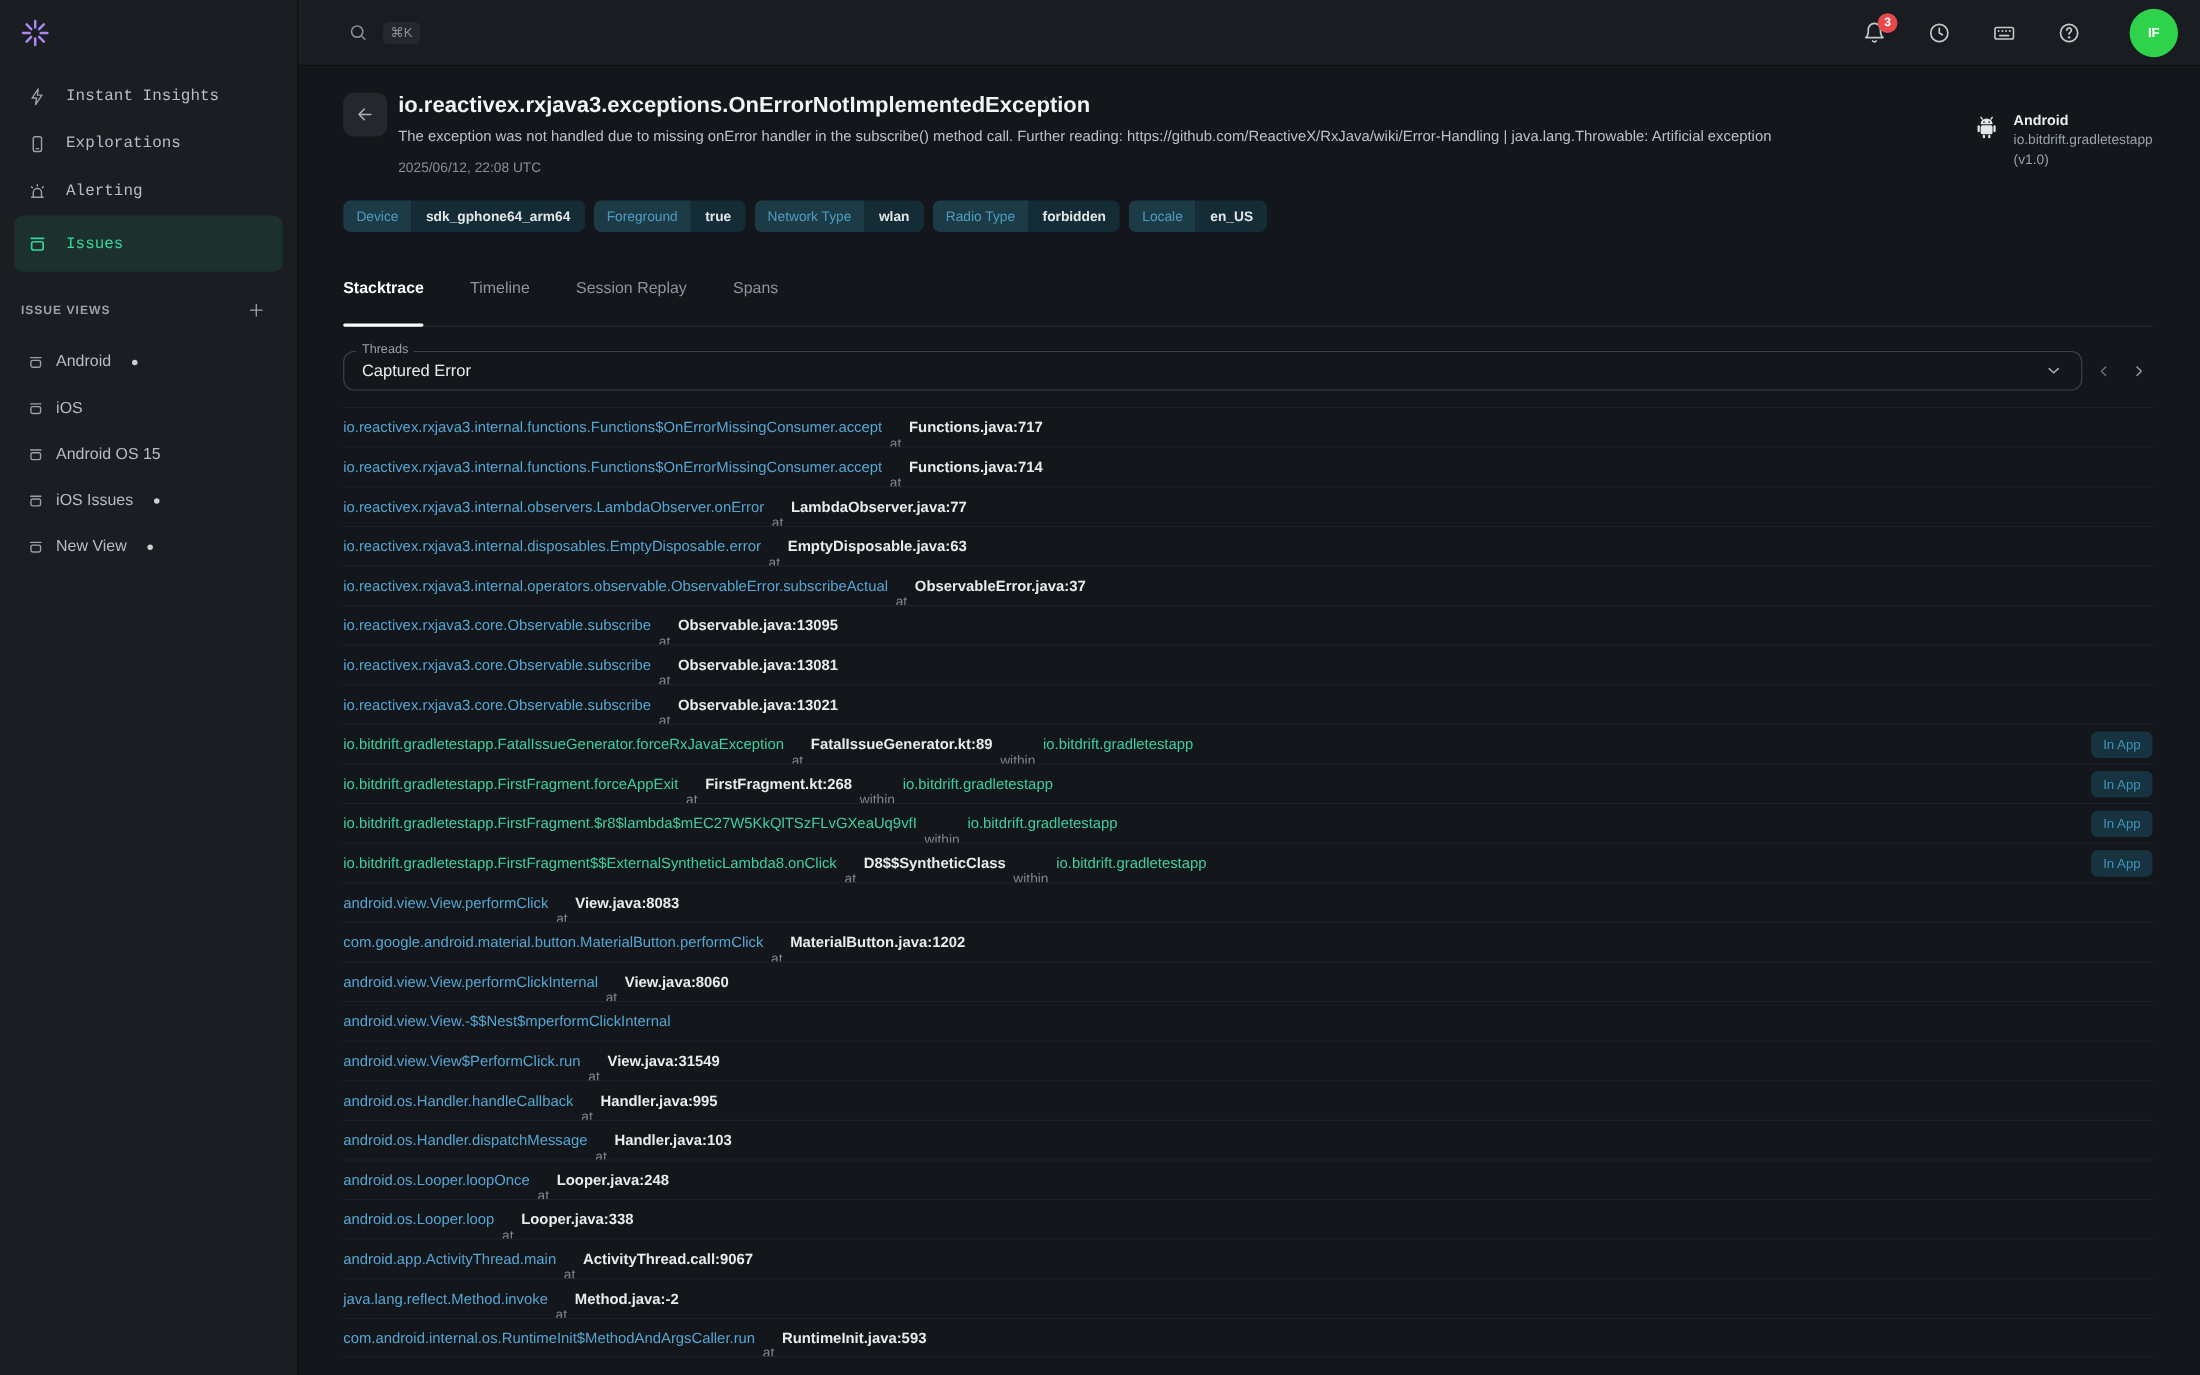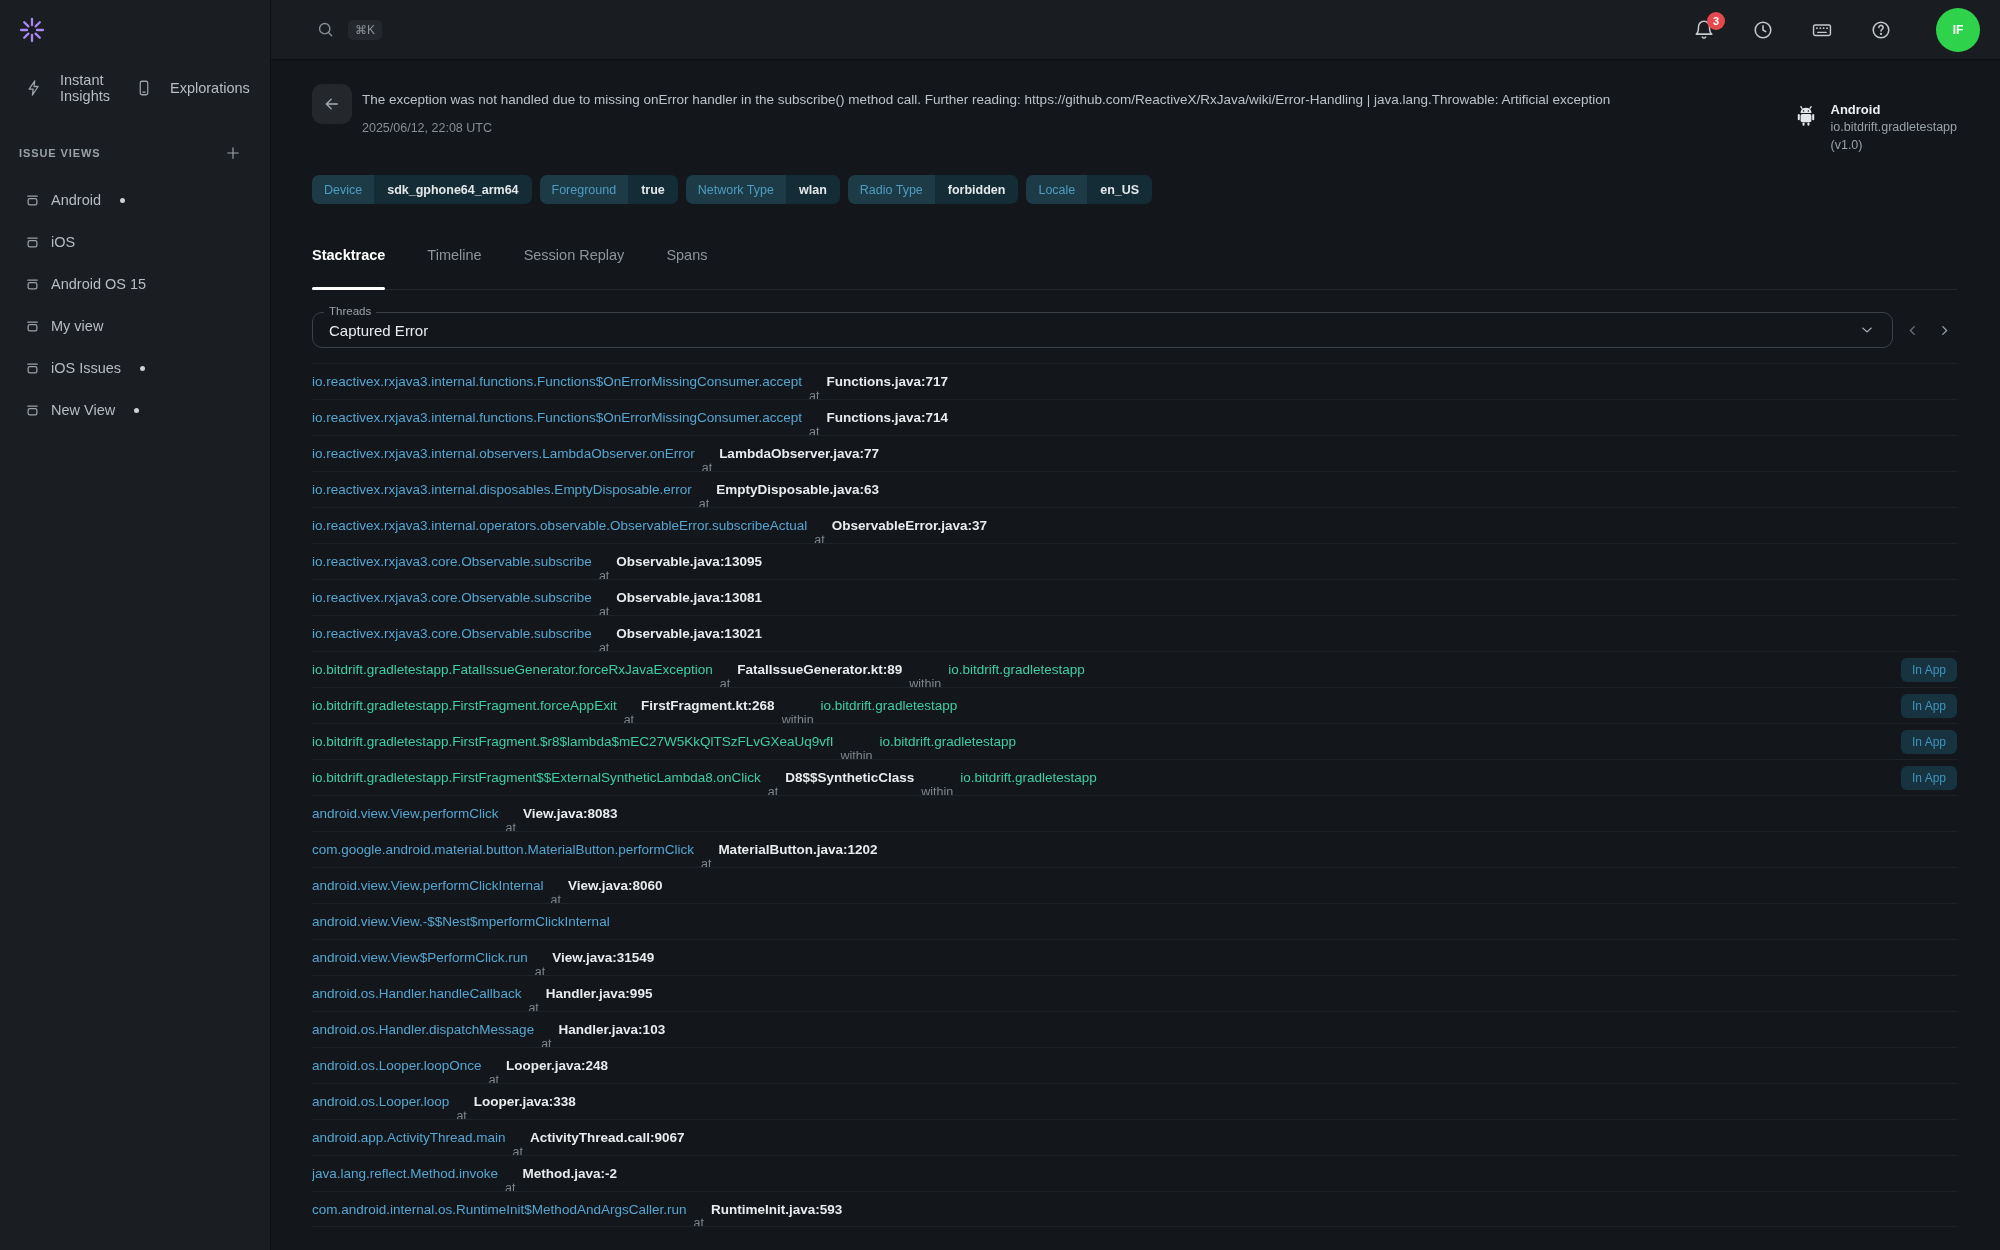--- a/index.html
+++ b/index.html
@@ -5,21 +5,21 @@
   html,body{margin:0;padding:0;background:#0f1114;}
   *{box-sizing:border-box;}
   .app{display:flex;width:2000px;height:1250px;background:#13161a;
        font-family:"Liberation Sans",sans-serif;overflow:hidden;}
   svg{display:block;}
 
   
   .sidebar{width:271px;flex-shrink:0;background:#1a1d21;border-right:1px solid #0d0f12;
            display:flex;flex-direction:column;}
   .logo{margin:16px 0 0 18px;width:28px;height:28px;cursor:pointer;}
-  .nav{margin-top:22px;display:flex;}
+  .nav{margin-top:22px;display:flex;flex-direction:column;font-family:Liberation Mono, monospace;}
   .nav-item{height:43px;display:flex;align-items:center;padding-left:25px;gap:17px;
             color:#b7bdc4;font-size:14.5px;cursor:pointer;}
   .nav-item .ic{width:18px;height:18px;color:#9aa1a8;flex-shrink:0;}
   .nav-item.active{margin:1px 13px;padding-left:12px;height:51px;border-radius:8px;
             background:rgba(52,211,153,0.10);color:#36d69b;}
   .nav-item.active .ic{color:#36d69b;}
   .section-head{margin-top:22px;height:24px;padding:0 28px 0 19px;display:flex;
             align-items:center;justify-content:space-between;color:#99a1a9;
             font-size:11px;font-weight:700;letter-spacing:0.9px;}
   .plus-btn{width:18px;height:18px;color:#99a1a9;cursor:pointer;}
@@ -195,30 +195,20 @@
           <span class="ic">
             <svg viewBox="0 0 24 24" fill="none" stroke="currentColor" stroke-width="2" stroke-linecap="round">
               <path d="M4.5 5h15"></path>
               <rect x="5" y="9" width="14" height="10" rx="2.5"></rect>
             </svg>
           </span>
           <span>Android OS 15</span>
 
         </div>
 
-        <div class="view-item">
-          <span class="ic">
-            <svg viewBox="0 0 24 24" fill="none" stroke="currentColor" stroke-width="2" stroke-linecap="round">
-              <path d="M4.5 5h15"></path>
-              <rect x="5" y="9" width="14" height="10" rx="2.5"></rect>
-            </svg>
-          </span>
-          <span>My view</span>
-
-        </div>
 
         <div class="view-item">
           <span class="ic">
             <svg viewBox="0 0 24 24" fill="none" stroke="currentColor" stroke-width="2" stroke-linecap="round">
               <path d="M4.5 5h15"></path>
               <rect x="5" y="9" width="14" height="10" rx="2.5"></rect>
             </svg>
           </span>
           <span>iOS Issues</span>
           <span class="dot"></span>
@@ -295,20 +285,21 @@
       <div class="header">
         <div class="back-btn">
           <span class="ic">
             <svg viewBox="0 0 24 24" fill="none" stroke="currentColor" stroke-width="1.8" stroke-linecap="round" stroke-linejoin="round">
               <path d="M19 12H5.5"></path>
                 <path d="m11 5.5-6.5 6.5L11 18.5"></path>
             </svg>
           </span>
         </div>
         <div class="title-block">
+          <h1 class="page-title">io.reactivex.rxjava3.exceptions.OnErrorNotImplementedException</h1>
           <div class="desc">The exception was not handled due to missing onError handler in the subscribe() method call. Further reading: https://github.com/ReactiveX/RxJava/wiki/Error-Handling | java.lang.Throwable: Artificial exception</div>
           <div class="timestamp">2025/06/12, 22:08 UTC</div>
         </div>
         <div class="app-info">
           <span class="ic">
             <svg viewBox="0 0 24 24" fill="currentColor">
               <path d="M7 9.8a5 4.6 0 0 1 10 0v.4H7z"></path>
               <path d="M8.3 5.9 7.3 4.3M15.7 5.9l1-1.6" stroke="currentColor" stroke-width="1.2" stroke-linecap="round"></path>
               <circle cx="9.8" cy="8.2" r="0.7" fill="#13161a"></circle>
               <circle cx="14.2" cy="8.2" r="0.7" fill="#13161a"></circle>

